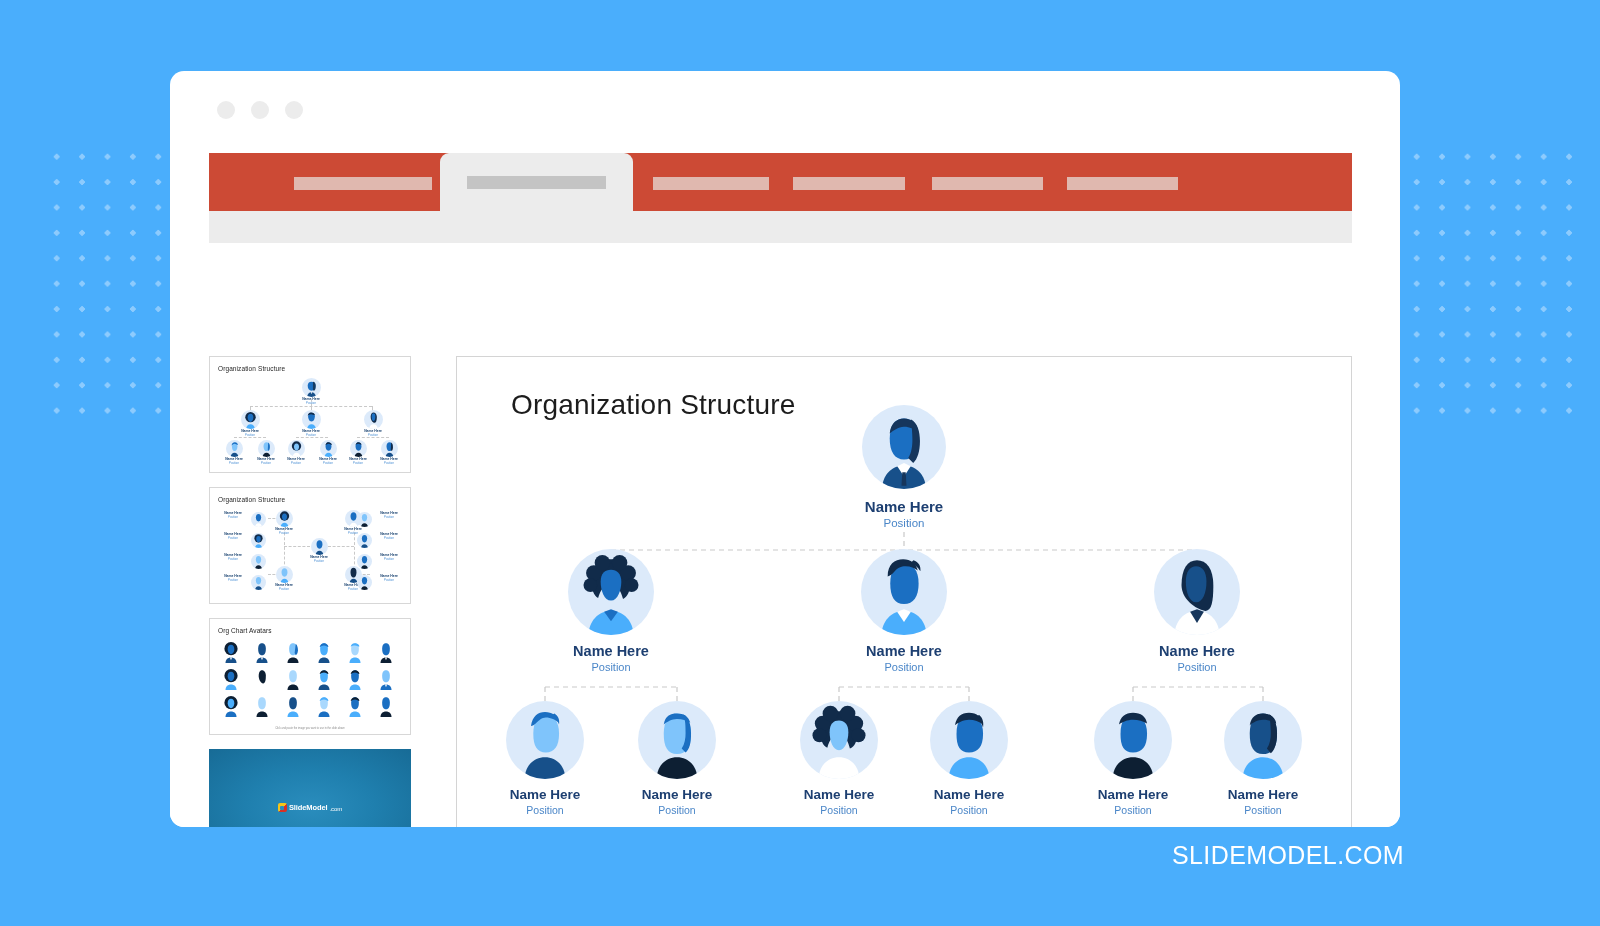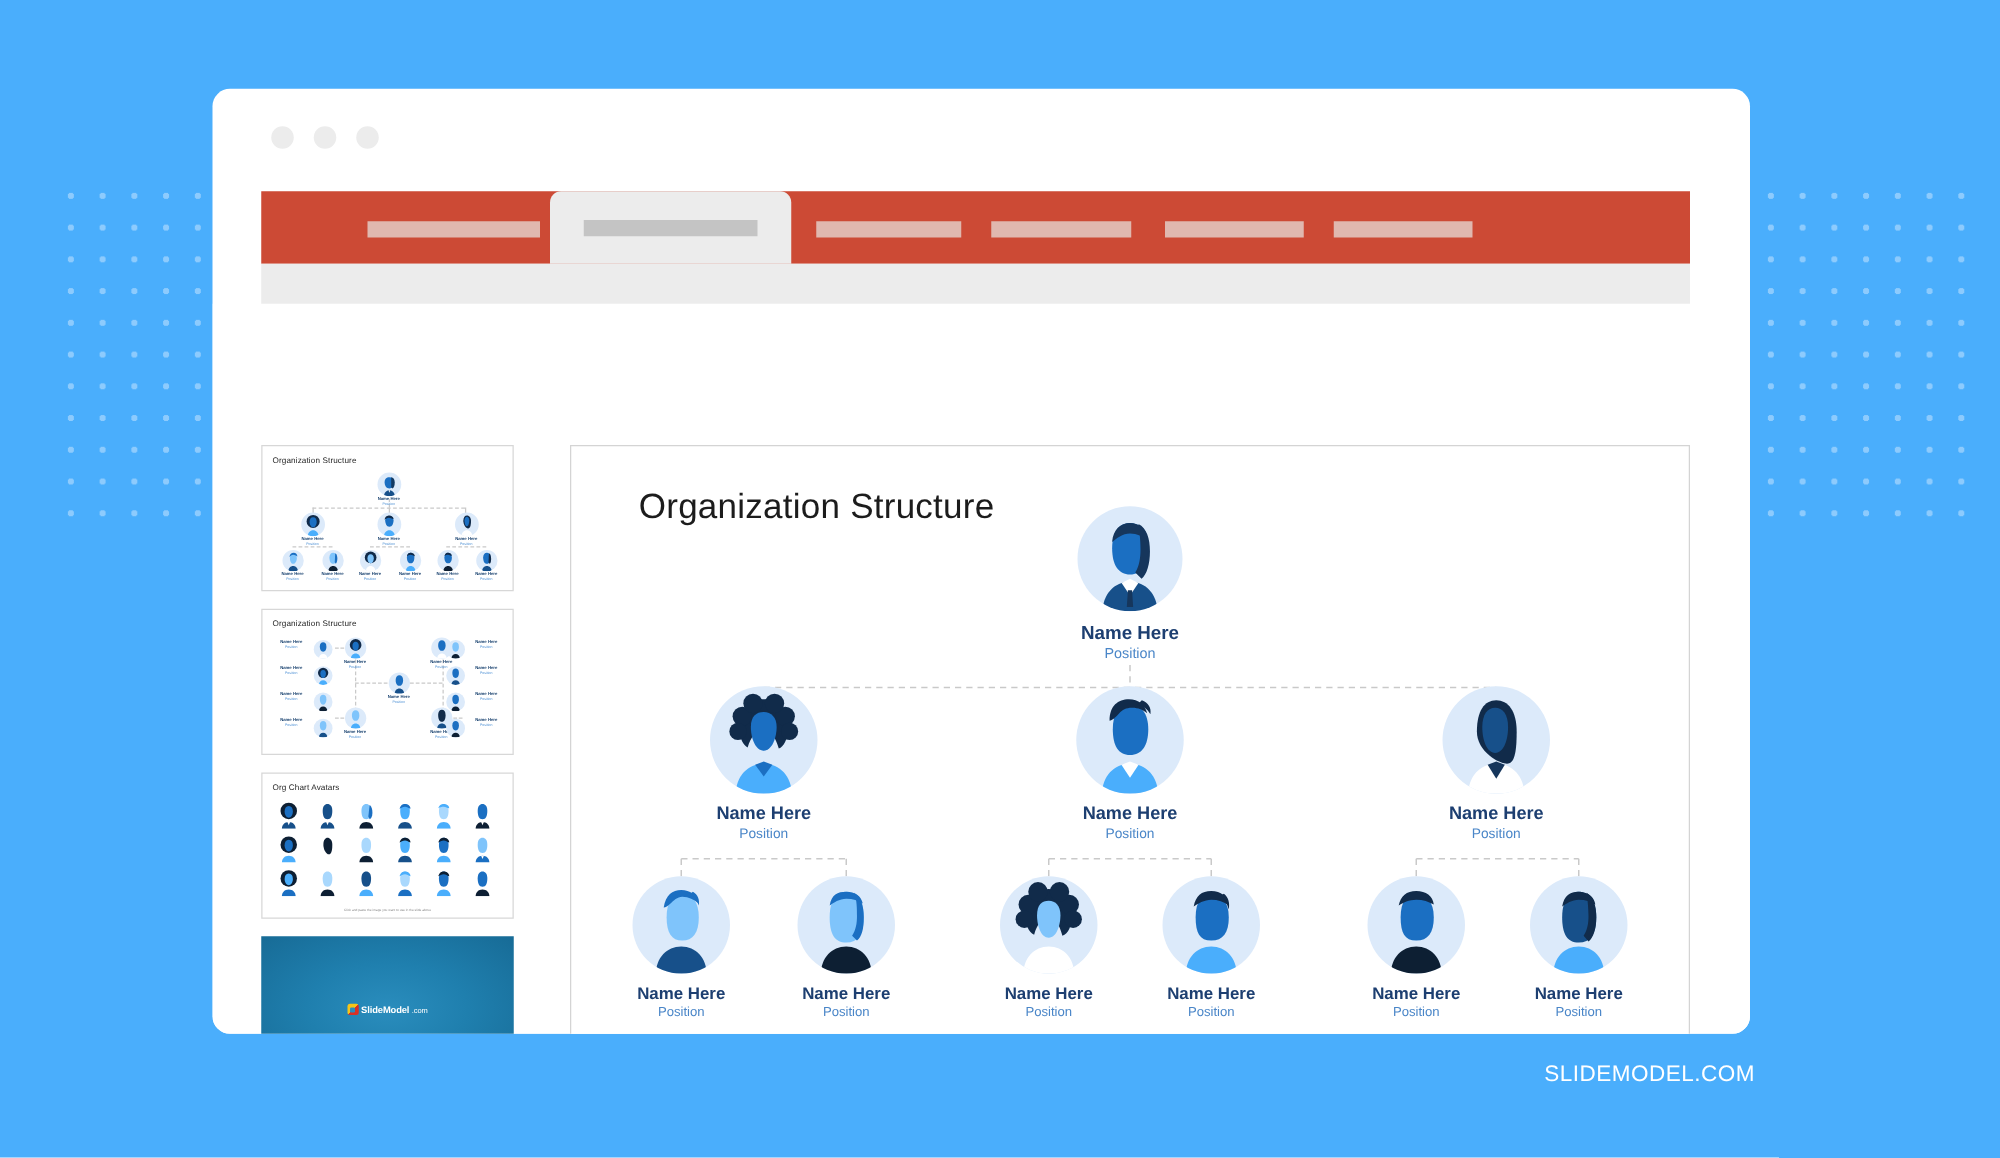--- a/index.html
+++ b/index.html
@@ -157,21 +157,21 @@
 
   .lvl3 .av { width: 78px; height: 78px; }
   .lvl3 .nm { font-size: 13.5px; margin-top: 8px; }
   .lvl3 .ps { font-size: 10.5px; margin-top: 2px; }
 
   .conn { position: absolute; pointer-events: none; }
 
   
   .brand {
     position: absolute; right: 196px; bottom: 56px;
-    color: #ffffff; font-size: 18px; letter-spacing: .4px;
+    color: #ffffff; font-size: 25px; letter-spacing: .4px;
   }
 </style>
 </head>
 <body>
 
 <div class="dots dots-left"></div>
 <div class="dots dots-right"></div>
 
 <div class="window">
 

